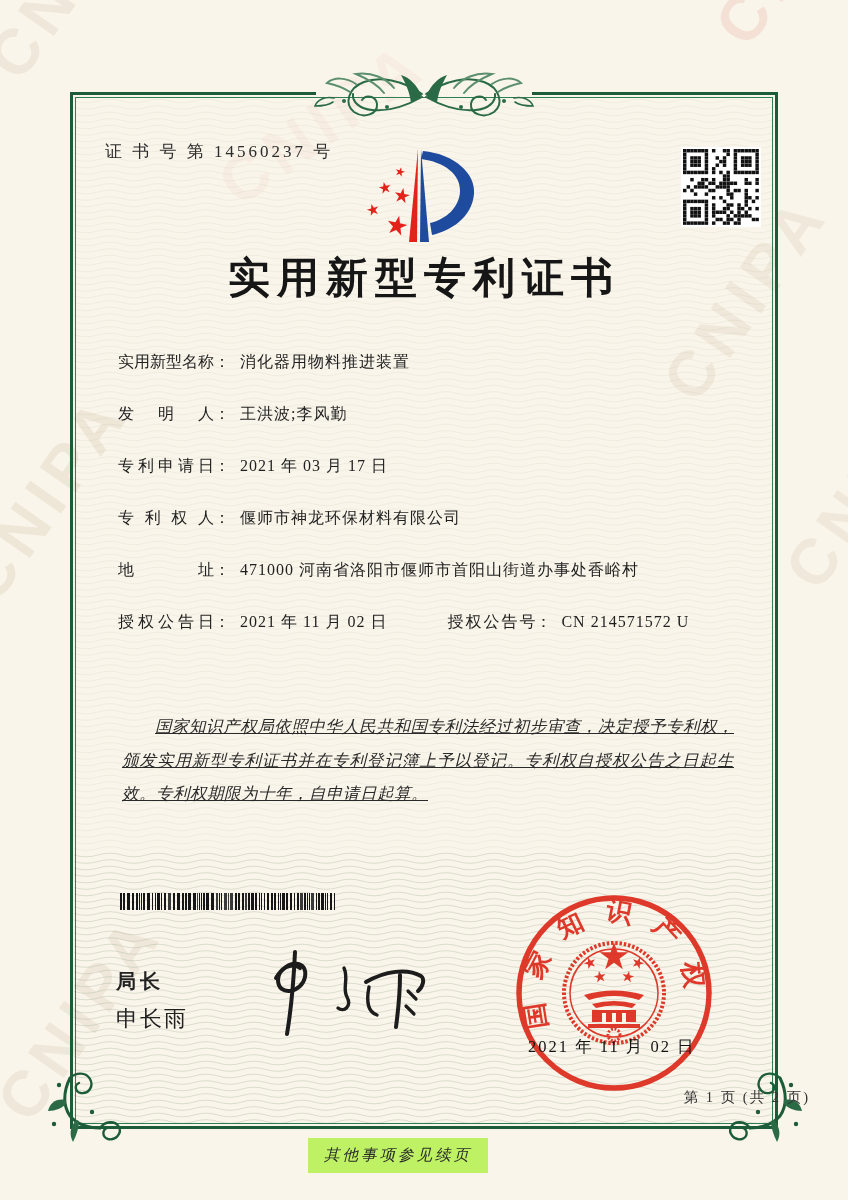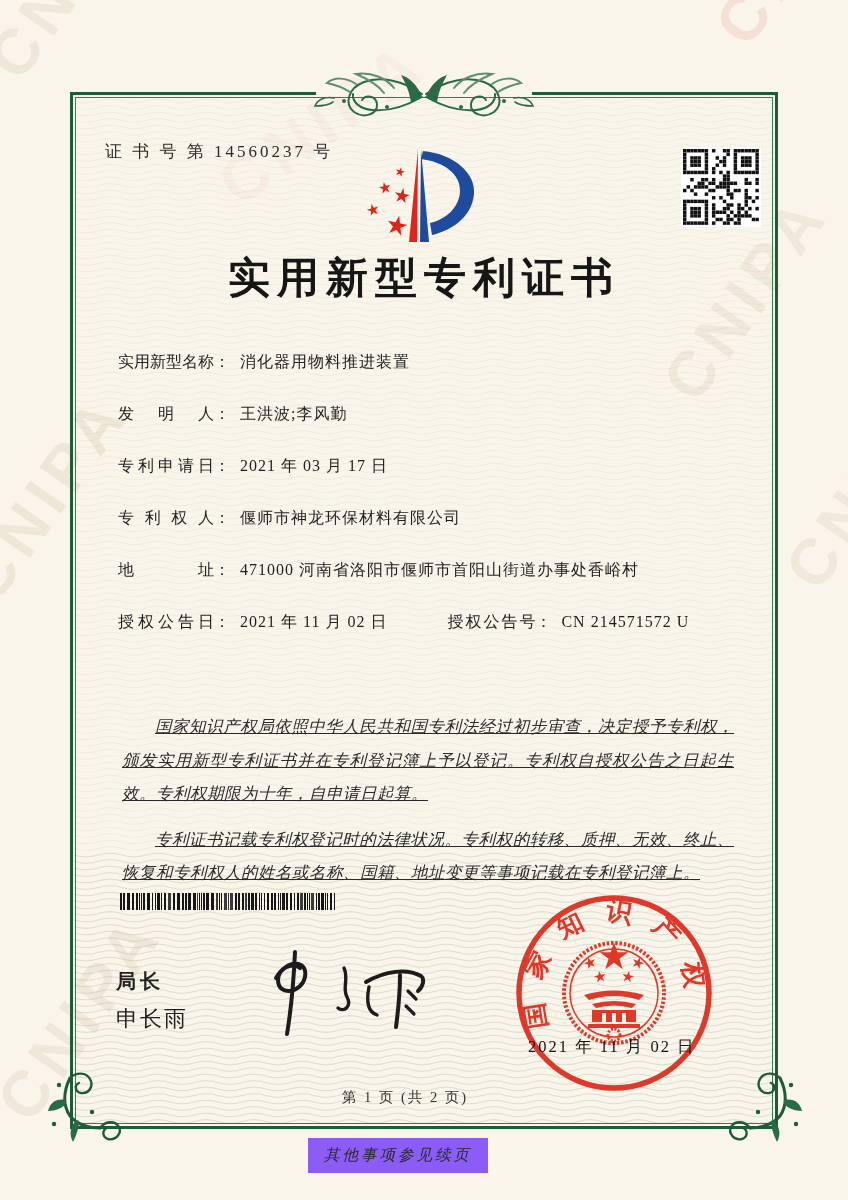--- a/index.html
+++ b/index.html
@@ -48,25 +48,25 @@
   .body-text p{margin:12px;text-indent:2em;text-decoration:underline;}
   #barcode{position:absolute;left:120px;top:893px;}
   .sig-title{position:absolute;left:116px;top:968px;font-size:20px;letter-spacing:4px;color:#222;font-weight:bold;}
   .sig-name{position:absolute;left:116px;top:1004px;font-size:22px;letter-spacing:2px;color:#222;}
   .signature{position:absolute;left:248px;top:946px;}
   .seal{position:absolute;left:512px;top:893px;opacity:.92;}
   .seal-date{
     position:absolute;left:528px;top:1036px;font-size:16.5px;letter-spacing:2px;
     color:#141414;z-index:5;
   }
-  .page-info{position:absolute;left:0;width:810px;top:1088px;text-align:center;font-size:14.5px;letter-spacing:2px;color:#333;}
+  .page-info{position:absolute;left:0;width:810px;top:1088px;text-align:right;font-size:14.5px;letter-spacing:2px;color:#333;}
   .continuation{
     position:absolute;left:398px;top:1138px;transform:translateX(-50%);
     font-size:15.5px;font-style:italic;letter-spacing:3px;color:#2a2a2a;
-    background:#8b5cf6;padding:7px 16px;
+    background:#bef264;padding:7px 16px;
   }
   svg text{font-family:"Liberation Serif","DejaVu Serif",serif;}
 </style>
 </head>
 <body>
 
 <div class="page">
 
   <div class="wm" style="left:-28px;top:50px;color:rgba(196,176,148,.20);">CNIPA</div>
   <div class="wm" style="left:700px;top:16px;color:rgba(224,148,138,.22);">CNIPA</div>
@@ -526,21 +526,20 @@
       <span class="flabel">地址</span><span>：</span><span class="fvalue">471000 河南省洛阳市偃师市首阳山街道办事处香峪村</span>
     </div>
     <div class="frow">
       <span><span class="flabel">授权公告日</span><span>：</span><span class="fvalue">2021 年 11 月 02 日</span></span>
       <span class="gpair2"><span class="flabel">授权公告号</span><span>：</span><span class="fvalue">CN 214571572 U</span></span>
     </div>
   </div>
 
   <div class="body-text">
     <p>国家知识产权局依照中华人民共和国专利法经过初步审查，决定授予专利权，颁发实用新型专利证书并在专利登记簿上予以登记。专利权自授权公告之日起生效。专利权期限为十年，自申请日起算。</p>
-    <p>专利证书记载专利权登记时的法律状况。专利权的转移、质押、无效、终止、恢复和专利权人的姓名或名称、国籍、地址变更等事项记载在专利登记簿上。</p>
   </div>
 
   <svg id="barcode" width="222" height="18">
       <rect x="0" y="0" width="2" height="17" fill="#161616"></rect>
       <rect x="3" y="0" width="2" height="17" fill="#161616"></rect>
       <rect x="7" y="0" width="3" height="17" fill="#161616"></rect>
       <rect x="12" y="0" width="2" height="17" fill="#161616"></rect>
       <rect x="16" y="0" width="2" height="17" fill="#161616"></rect>
       <rect x="19" y="0" width="1" height="17" fill="#161616"></rect>
       <rect x="21" y="0" width="1" height="17" fill="#161616"></rect>

